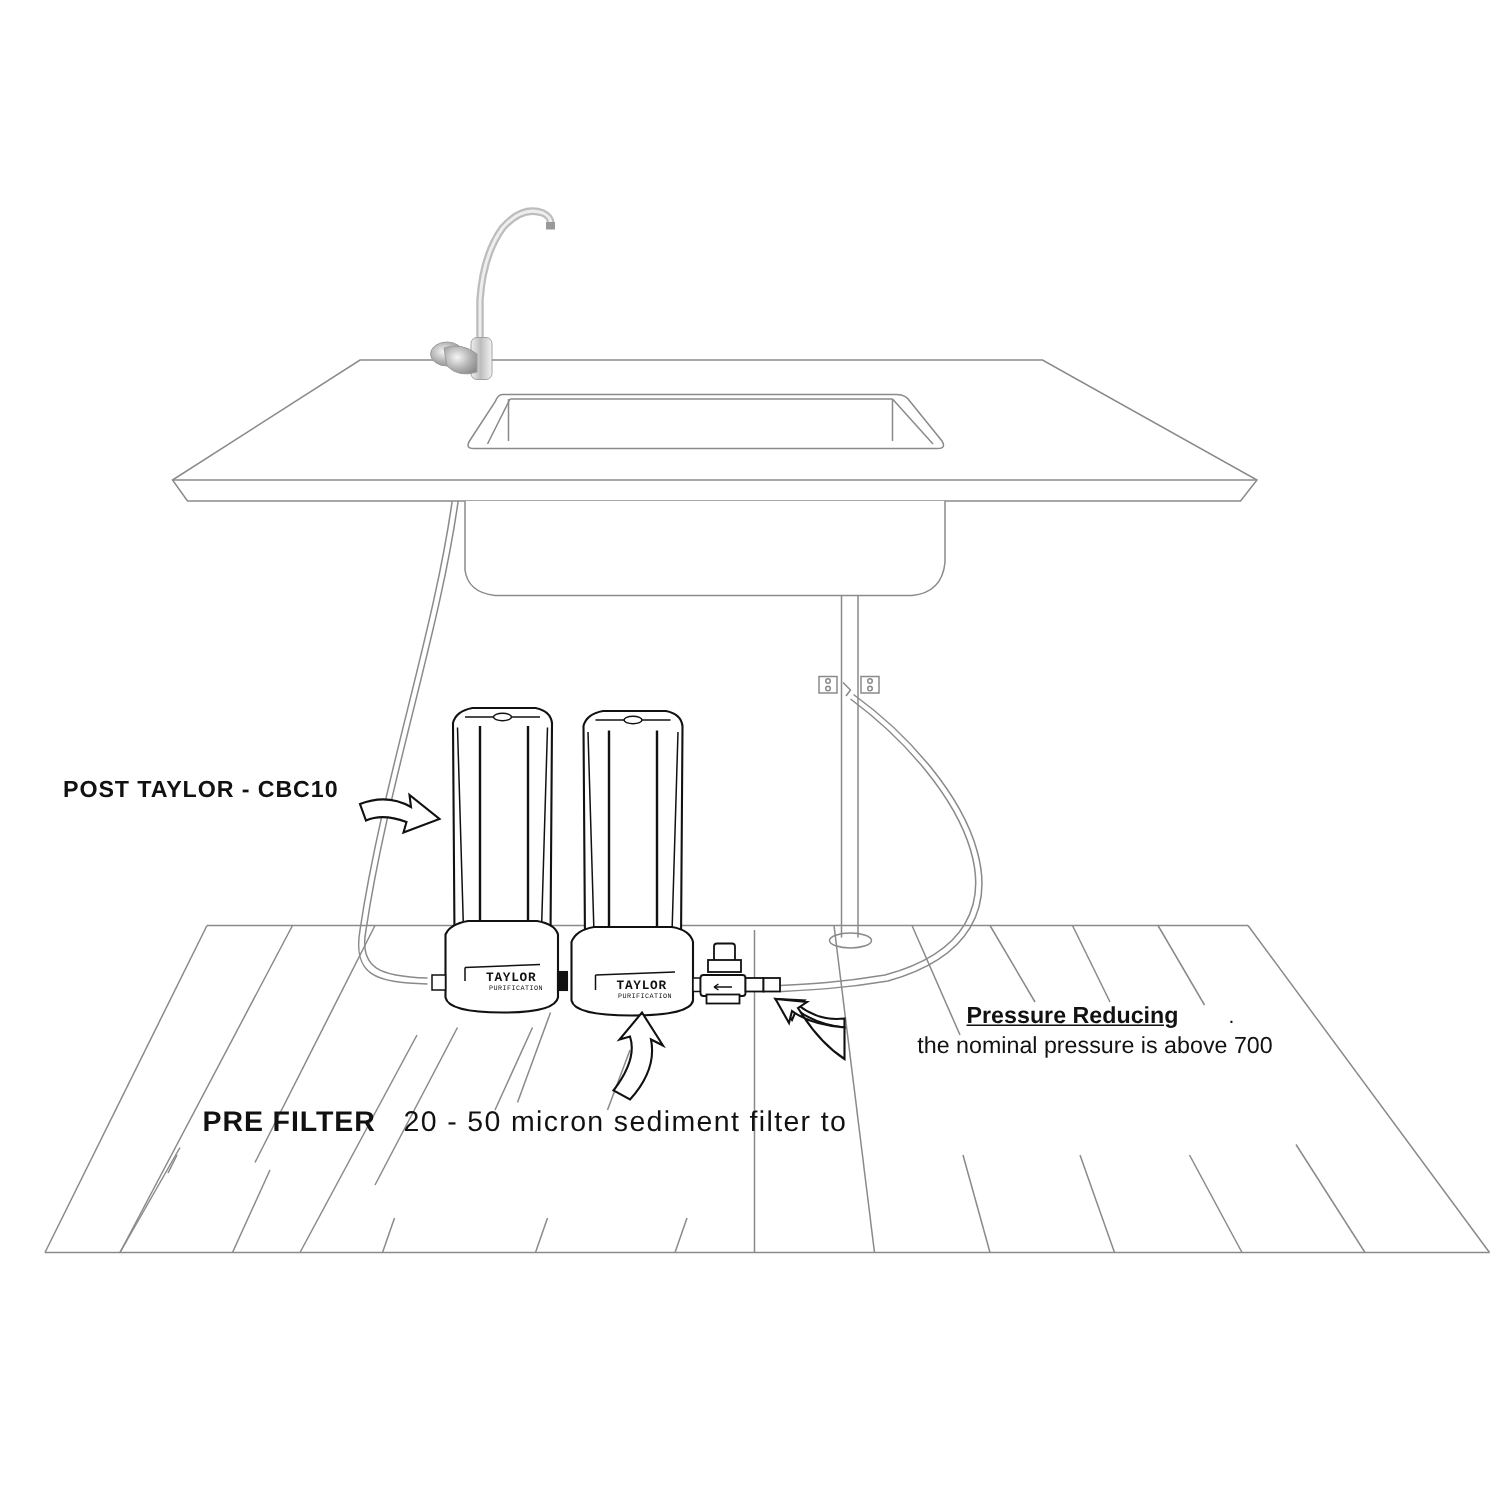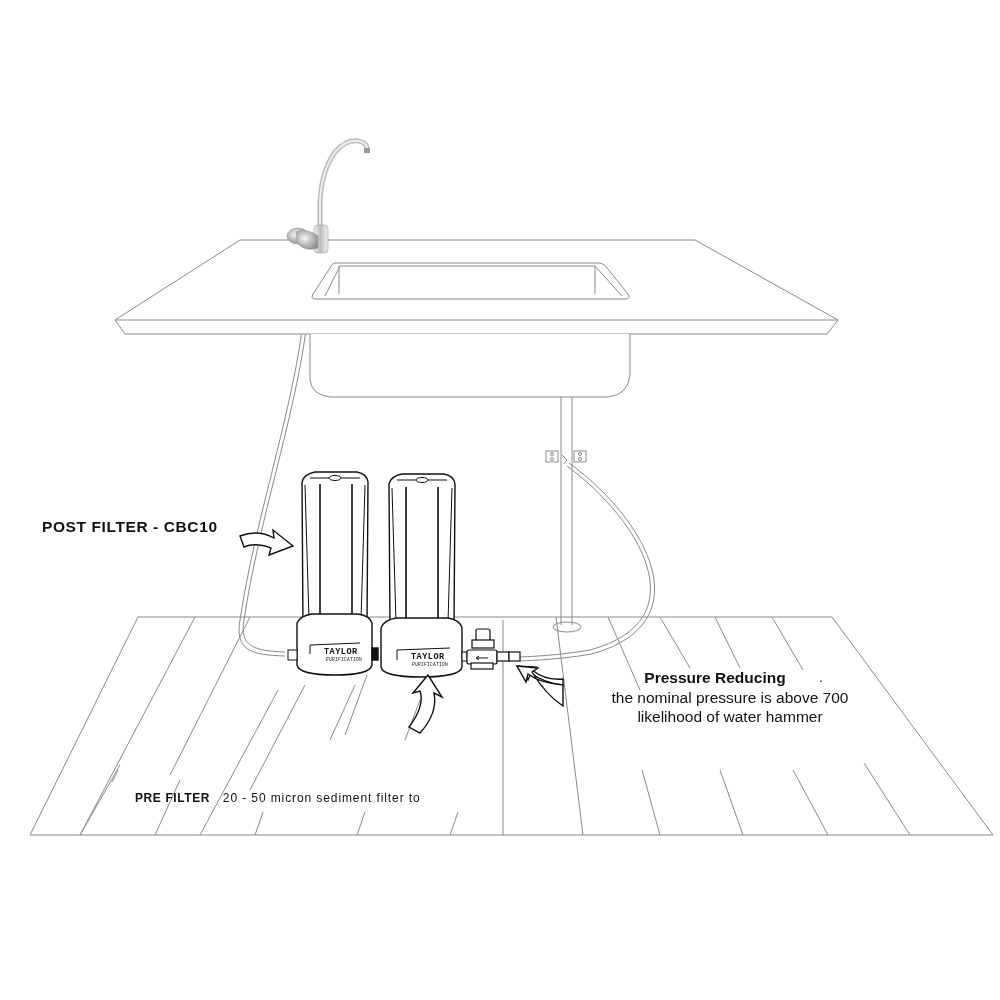--- a/index.html
+++ b/index.html
@@ -1,24 +1,24 @@
 <!DOCTYPE html>
 <html><head>
   <meta charset="utf-8">
   <style>
     html, body { margin: 0; padding: 0; background: #ffffff; }
     body { width: 1000px; height: 1000px; position: relative; overflow: hidden;
            font-family: "Liberation Sans", sans-serif; color: #111; }
     #scene { position: absolute; left: 0; top: 0; width: 1000px; height: 1000px; }
     .label { position: absolute; white-space: nowrap; }
     .post-filter-label { left: 42px; top: 518px; font-size: 15.5px; font-weight: bold; letter-spacing: 0.6px; }
-    .pre-filter-block { left: 135px; top: 789px; font-size: 12px; line-height: 19px; letter-spacing: 0.9px; }
+    .pre-filter-block { left: 135px; top: 739px; font-size: 19px; line-height: 19px; letter-spacing: 0.9px; }
     .pre-filter-block b { font-weight: bold; letter-spacing: 0.6px; }
     .pressure-block { left: 580px; top: 668px; width: 300px; text-align: center; font-size: 15.5px; line-height: 19.5px; }
-    .pressure-title { font-weight: bold; display: block; margin-left: -30px; }
+    .pressure-title { font-weight: bold; display: block; margin-left: -30px; text-decoration: underline; }
     .pressure-dot { position: absolute; left: 819px; top: 669px; font-size: 14px; }
     .brand { font-family: Liberation Mono, monospace; font-weight: bold; }
   </style>
 </head>
 <body>
 
 <svg id="scene" viewBox="0 0 1000 1000" xmlns="http://www.w3.org/2000/svg">
   <defs>
     <linearGradient id="chrome" x1="0" x2="1" y1="0" y2="0">
       <stop offset="0" stop-color="#eeeeee"></stop>
@@ -154,24 +154,23 @@
     <path d="M563 685 Q544 683 531 673 L528 680 L517 666 L536 667 L532 670 Q546 681 563 679 Z" transform="translate(0,0)"></path>
     <path d="M563 706 L563 685 Q540 683 528 674 L526 682 L517 666 L538 668 L532 672 Q546 695 563 706 Z" fill="#ffffff"></path>
   </g>
 </svg>
 
 <div class="label brand" style="left:324px;top:647px;font-size:8.5px;letter-spacing:0.5px;">TAYLOR</div>
 <div class="label brand" style="left:326px;top:657px;font-size:4.5px;font-weight:normal;letter-spacing:0.3px;">PURIFICATION</div>
 <div class="label brand" style="left:411px;top:652px;font-size:8.5px;letter-spacing:0.5px;">TAYLOR</div>
 <div class="label brand" style="left:412px;top:662px;font-size:4.5px;font-weight:normal;letter-spacing:0.3px;">PURIFICATION</div>
 
-<div class="label post-filter-label">POST FILTER - CBC10</div>
+<div class="label post-filter-label">POST TAYLOR - CBC10</div>
 
 <div class="label pre-filter-block">
   <div><b>PRE FILTER</b>&nbsp;&nbsp;&nbsp;<span>20 - 50 micron sediment filter to</span></div>
 </div>
 
 <div class="label pressure-block">
   <span class="pressure-title">Pressure Reducing</span>
   <div>the nominal pressure is above 700</div>
-  <div>likelihood of water hammer</div>
 </div>
 <div class="label pressure-dot">.</div>
 
 </body></html>

